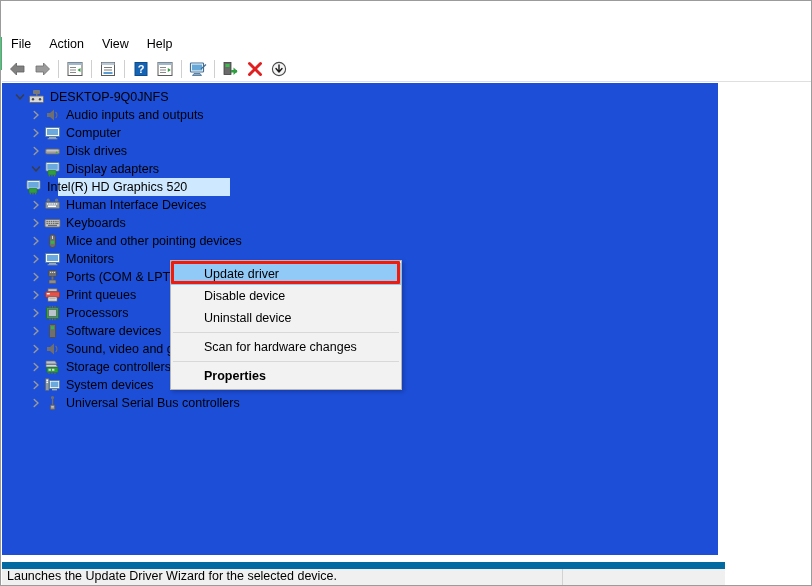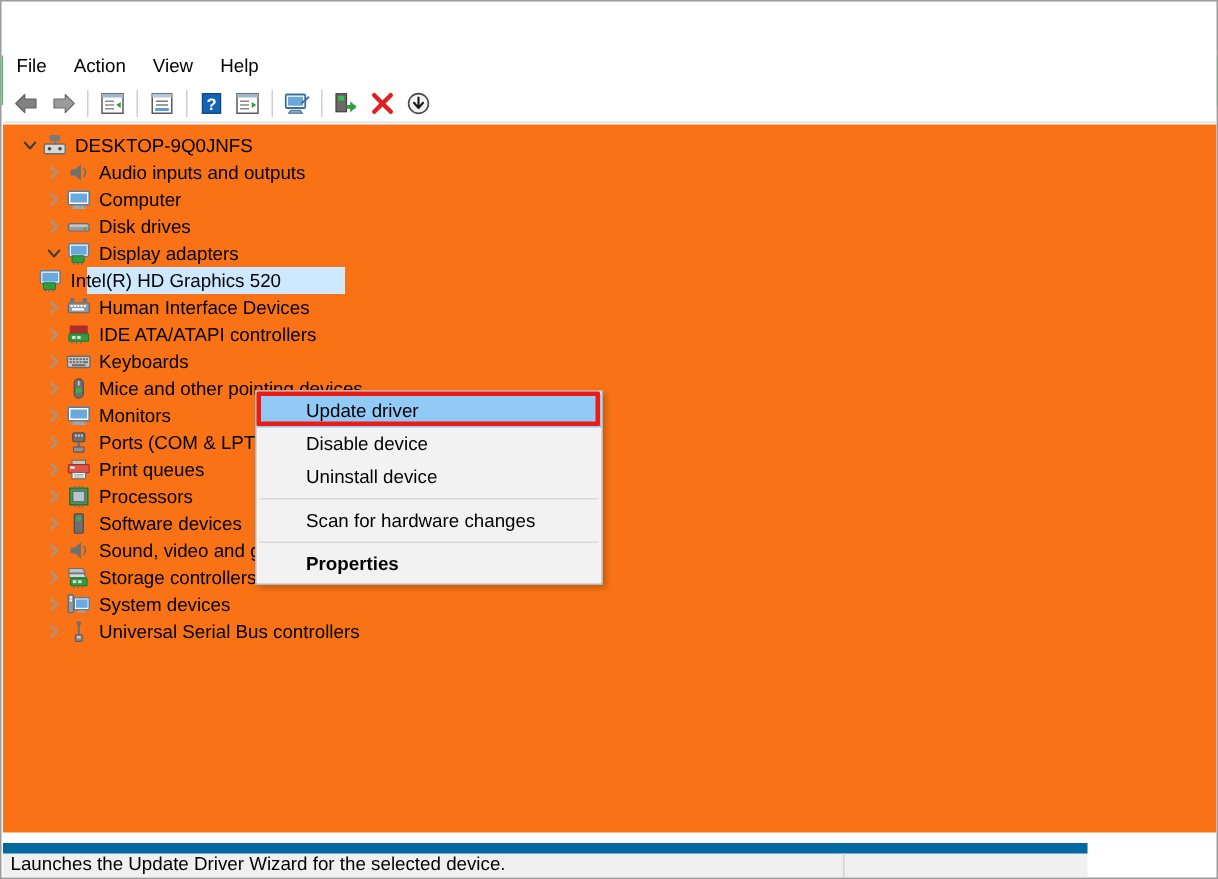--- a/index.html
+++ b/index.html
@@ -112,23 +112,23 @@
     width: 1px;
     height: 18px;
     background: #cfcfcf;
     margin: 0 4px;
   }
 
   
   .treepanel {
     position: absolute;
     left: 1px; top: 82px;
-    width: 809px;
+    width: 716px;
     height: 472px;
-    background: #f97316;
+    background: #1d4ed8;
     overflow: hidden;
   }
   .tree {
     position: absolute;
     left: 0; top: 5px;
     width: 100%;
   }
   .trow {
     height: 18px;
     display: flex;
@@ -500,39 +500,20 @@
             <rect x="9.6" y="6.3" width="1.5" height="1.3" fill="#ffffff"></rect>
             <rect x="11.8" y="6.3" width="1.5" height="1.3" fill="#ffffff"></rect>
             <rect x="4" y="8.5" width="8" height="1.5" fill="#ffffff"></rect>
             <circle cx="4.2" cy="3.2" r="1.6" fill="#6b7680"></circle>
             <circle cx="12.6" cy="3.2" r="1.6" fill="#6b7680"></circle>
           </svg>
         </span>
         <span class="tlabel">Human Interface Devices</span>
       </div>
 
-      <div class="trow lvl1">
-        <span class="twist">
-          <svg width="10" height="10" viewBox="0 0 10 10">
-            <path d="M3.2 1.5 L7 5 L3.2 8.5" stroke="#9a9a9a" stroke-width="1.4" fill="none" stroke-linecap="round" stroke-linejoin="round"></path>
-          </svg>
-        </span>
-        <span class="ticon">
-          <svg width="17" height="16" viewBox="0 0 17 16">
-            <path d="M2.5 2 L14.5 2 L14.5 8 L2.5 8 Z" fill="#b02b2b"></path>
-            <rect x="2" y="7.5" width="13" height="5" rx="0.6" fill="#2e9e3e" stroke="#1f7a2c" stroke-width="0.8"></rect>
-            <rect x="4" y="9" width="2.4" height="2" fill="#d8d8d8"></rect>
-            <rect x="7.4" y="9" width="2.4" height="2" fill="#d8d8d8"></rect>
-            <rect x="3.5" y="12.5" width="1" height="1.6" fill="#6b6b6b"></rect>
-            <rect x="6.5" y="12.5" width="1" height="1.6" fill="#6b6b6b"></rect>
-            <rect x="9.5" y="12.5" width="1" height="1.6" fill="#6b6b6b"></rect>
-          </svg>
-        </span>
-        <span class="tlabel">IDE ATA/ATAPI controllers</span>
-      </div>
 
       <div class="trow lvl1">
         <span class="twist">
           <svg width="10" height="10" viewBox="0 0 10 10">
             <path d="M3.2 1.5 L7 5 L3.2 8.5" stroke="#9a9a9a" stroke-width="1.4" fill="none" stroke-linecap="round" stroke-linejoin="round"></path>
           </svg>
         </span>
         <span class="ticon">
           <svg width="17" height="16" viewBox="0 0 17 16">
             <rect x="1" y="4.5" width="15" height="7.5" rx="1" fill="#c9c9c9" stroke="#6b6b6b" stroke-width="0.9"></rect>

